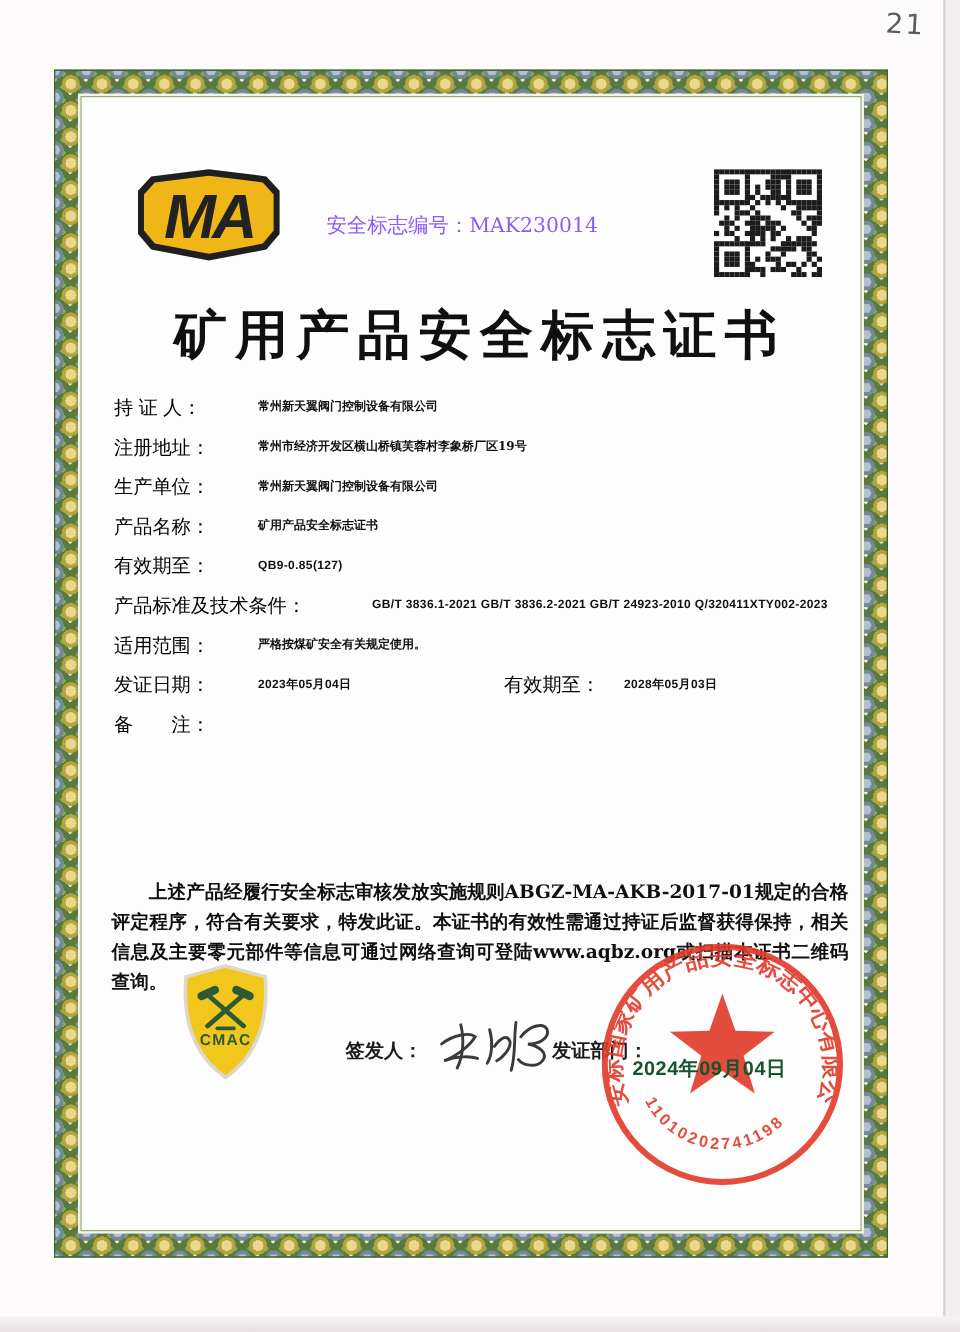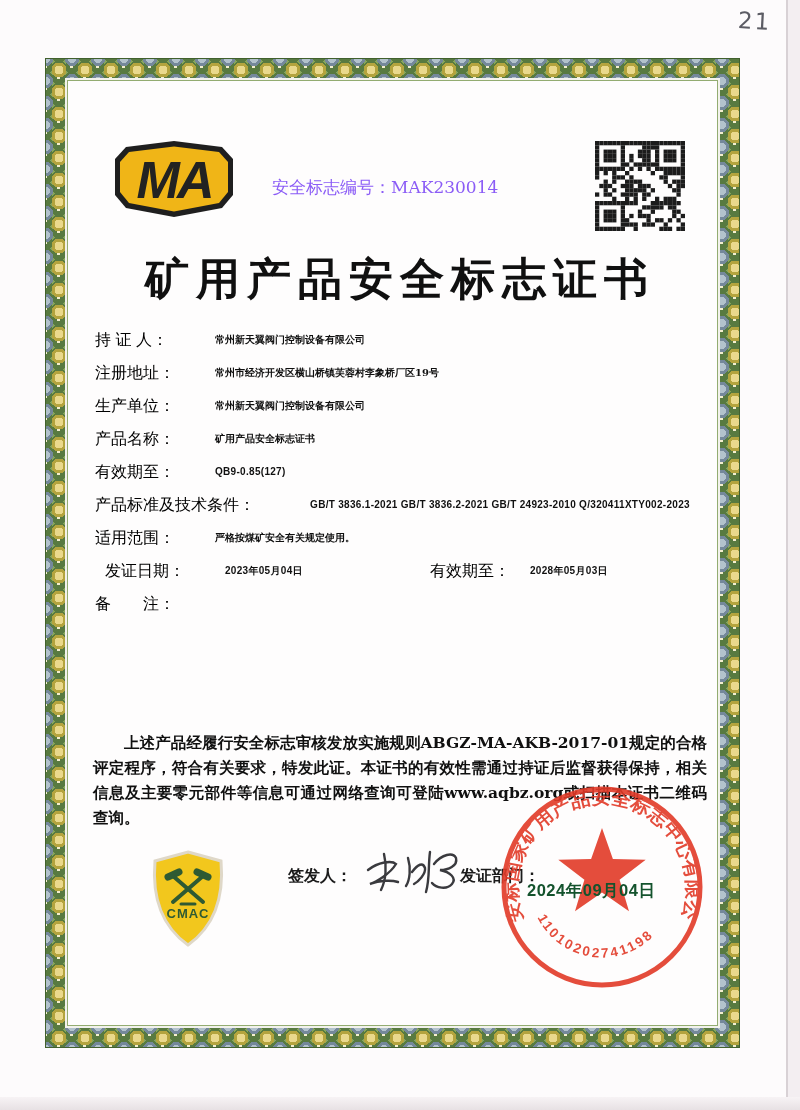--- a/index.html
+++ b/index.html
@@ -41,32 +41,32 @@
      letter-spacing:7px;color:#101010;}
 
   
   .fields{position:absolute;left:23px;top:258px;width:612px;}
   .frow{display:flex;align-items:flex-start;margin-bottom:12px;min-height:19px;}
   .flabel{flex:0 0 120px;font-weight:normal;font-size:16px;color:#000000;white-space:nowrap;}
   .flabel.wide{flex:0 0 215px;}
   .fvalue{font-weight:bold;font-size:10px;line-height:19px;color:#101010;
      font-family:"DejaVu Serif",serif;}
   .fvalue.sans{font-family:"Liberation Sans",sans-serif;letter-spacing:.3px;}
-  .frow.dates{margin-top:8px;margin-left:10px;}
+  .frow.dates{margin-top:8px;}
   .frow.dates .fvalue{flex:0 0 185px;}
   .frow.dates .flabel.second{flex:0 0 100px;margin-left:20px;}
   .frow.remark{}
 
   
   .declaration{position:absolute;left:21px;top:658px;width:614px;
      font-family:"DejaVu Serif",serif;font-weight:bold;font-size:15.5px;
      line-height:25px;text-indent:2em;color:#101010;text-align:justify;}
 
   
-  .cmac-logo{position:absolute;left:76px;top:778px;}
+  .cmac-logo{position:absolute;left:76px;top:731px;}
   .issuer-label{position:absolute;left:216px;top:794px;font-weight:bold;font-size:16px;}
   .signature{position:absolute;left:288px;top:768px;}
   .dept-label{position:absolute;left:388px;top:794px;font-weight:bold;font-size:16px;}
   .stamp{position:absolute;left:427px;top:712px;width:206px;height:206px;}
   .stamp svg{display:block;}
   .stamp-date{position:absolute;left:455px;top:808px;font-weight:bold;font-size:16.5px;
      color:#14532d;letter-spacing:.5px;}
 </style>
 </head>
 <body>
@@ -357,21 +357,21 @@
       <div class="frow">
         <span class="flabel">产品名称：</span>
         <span class="fvalue">矿用产品安全标志证书</span>
       </div>
       <div class="frow">
         <span class="flabel">有效期至：</span>
         <span class="fvalue sans">QB9-0.85(127)</span>
       </div>
       <div class="frow">
         <span class="flabel wide">产品标准及技术条件：</span>
-        <span class="fvalue sans" style="width:380px;text-align:center;">GB/T 3836.1-2021 GB/T 3836.2-2021 GB/T 24923-2010 Q/320411XTY002-2023</span>
+        <span class="fvalue sans" style="width:380px;">GB/T 3836.1-2021 GB/T 3836.2-2021 GB/T 24923-2010 Q/320411XTY002-2023</span>
       </div>
       <div class="frow">
         <span class="flabel">适用范围：</span>
         <span class="fvalue">严格按煤矿安全有关规定使用。</span>
       </div>
       <div class="frow dates">
         <span class="flabel">发证日期：</span>
         <span class="fvalue sans">2023年05月04日</span>
         <span class="flabel second">有效期至：</span>
         <span class="fvalue sans">2028年05月03日</span>

